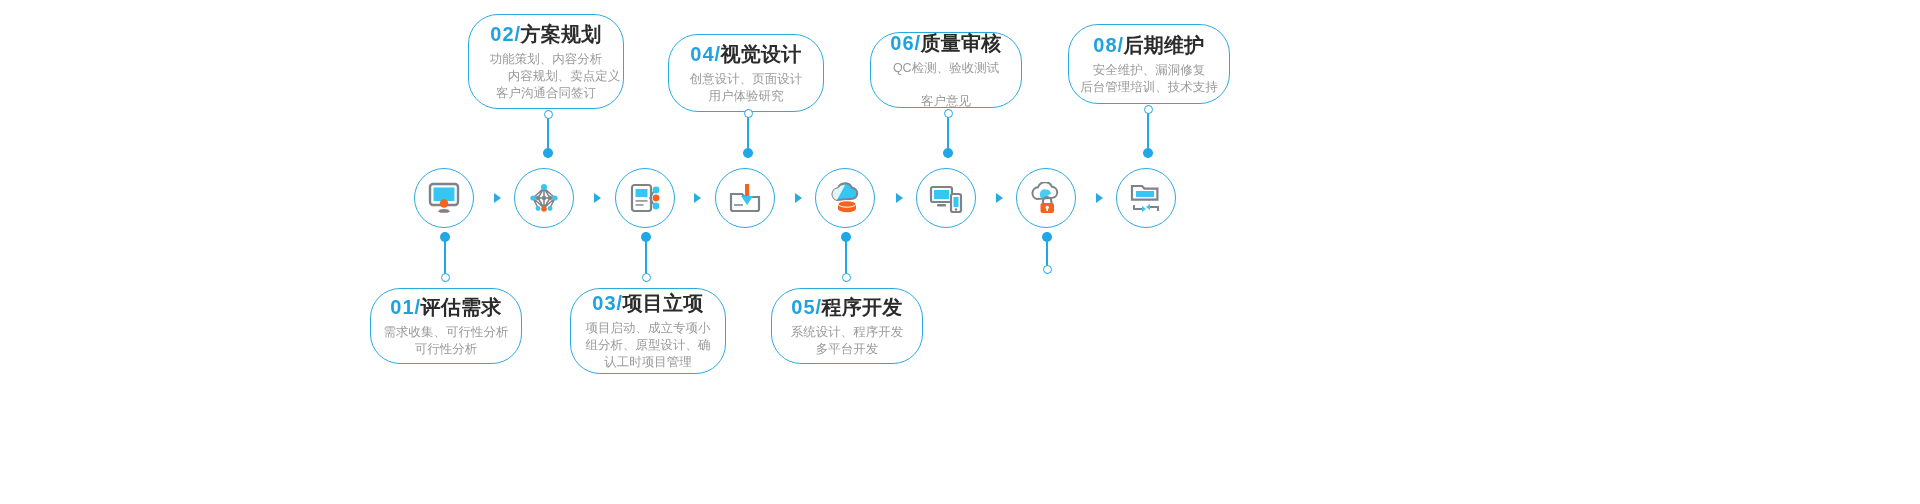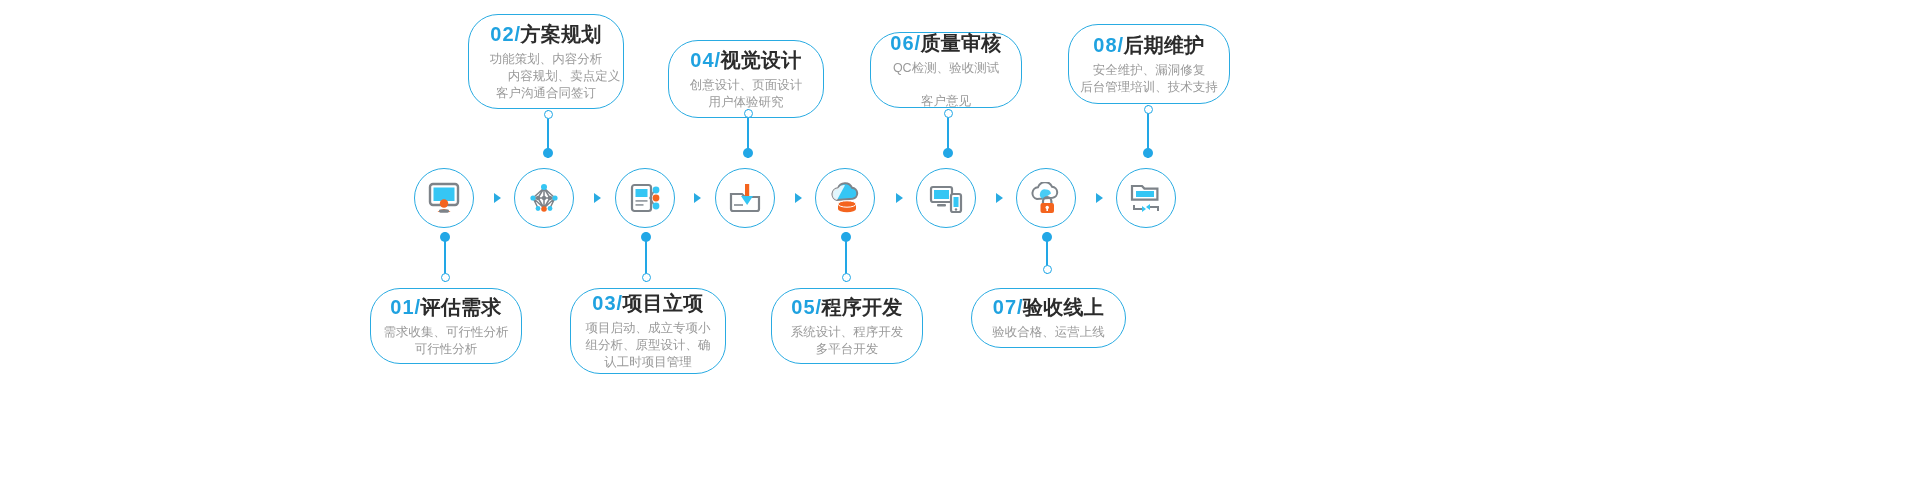--- a/index.html
+++ b/index.html
@@ -93,21 +93,21 @@
     <div class="card-body">功能策划、内容分析</div>
     <div class="card-body" style="margin-top:0;padding-left:36px;">内容规划、卖点定义</div>
     <div class="card-body" style="margin-top:0;">客户沟通合同签订</div>
   </div>
   <div class="conn" style="left:543px;top:110px;height:48px;">
     <div class="stem"></div>
     <div class="ring" style="top:0;"></div>
     <div class="dot" style="bottom:0;"></div>
   </div>
 
-  <div class="card" style="left:668px;top:40px;width:156px;height:78px;">
+  <div class="card" style="left:668px;top:34px;width:156px;height:78px;">
     <div class="card-title">
       <span class="num">04</span><span class="slash">/</span><span class="ttl">视觉设计</span>
     </div>
     <div class="card-body">创意设计、页面设计</div>
     <div class="card-body" style="margin-top:0;text-align:center;">用户体验研究</div>
   </div>
   <div class="conn" style="left:743px;top:109px;height:49px;">
     <div class="stem"></div>
     <div class="ring" style="top:0;"></div>
     <div class="dot" style="bottom:0;"></div>
@@ -296,20 +296,14 @@
     </div>
     <div class="card-body">系统设计、程序开发</div>
     <div class="card-body" style="margin-top:0;">多平台开发</div>
   </div>
 
   <div class="conn" style="left:1042px;top:232px;height:42px;">
     <div class="stem"></div>
     <div class="dot" style="top:0;"></div>
     <div class="ring" style="bottom:0;"></div>
   </div>
-  <div class="card" style="left:971px;top:288px;width:155px;height:60px;">
-    <div class="card-title">
-      <span class="num">07</span><span class="slash">/</span><span class="ttl">验收线上</span>
-    </div>
-    <div class="card-body">验收合格、运营上线</div>
-  </div>
 
 </div>
 
 </body></html>

